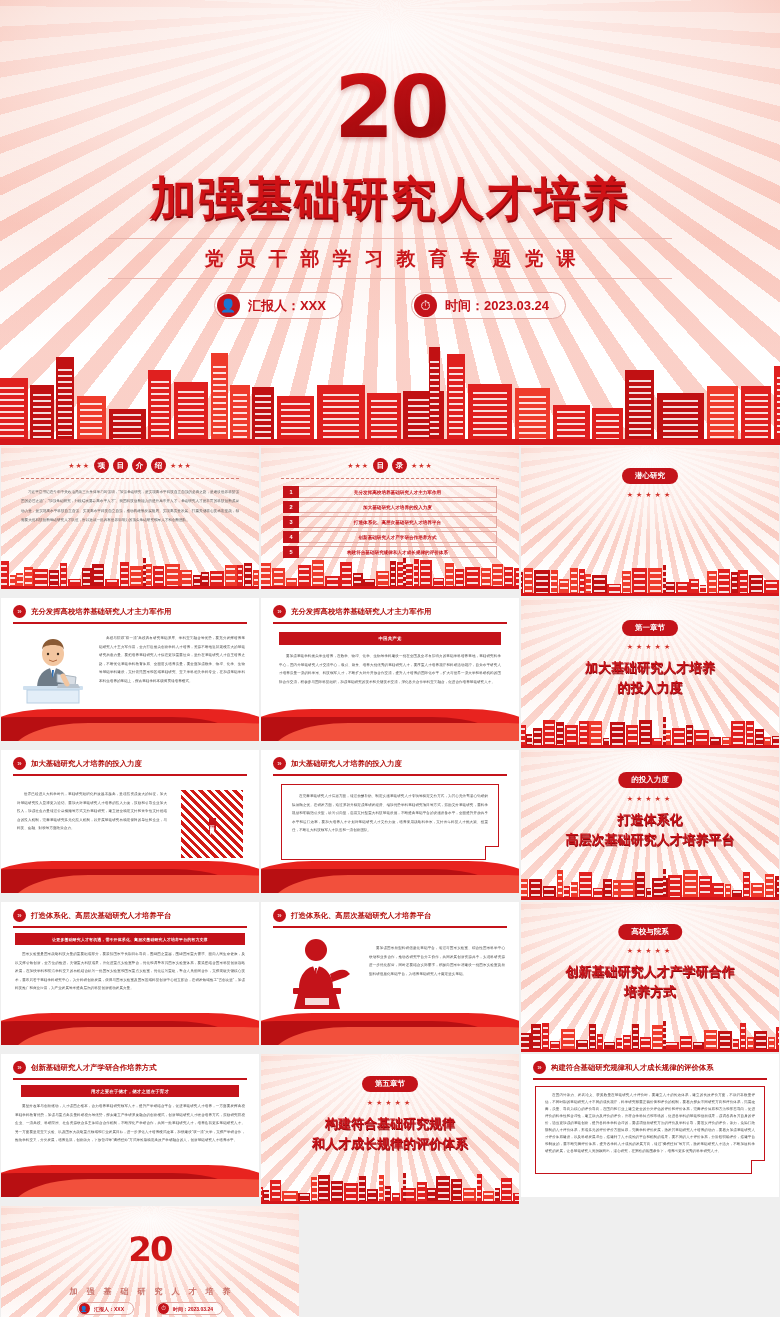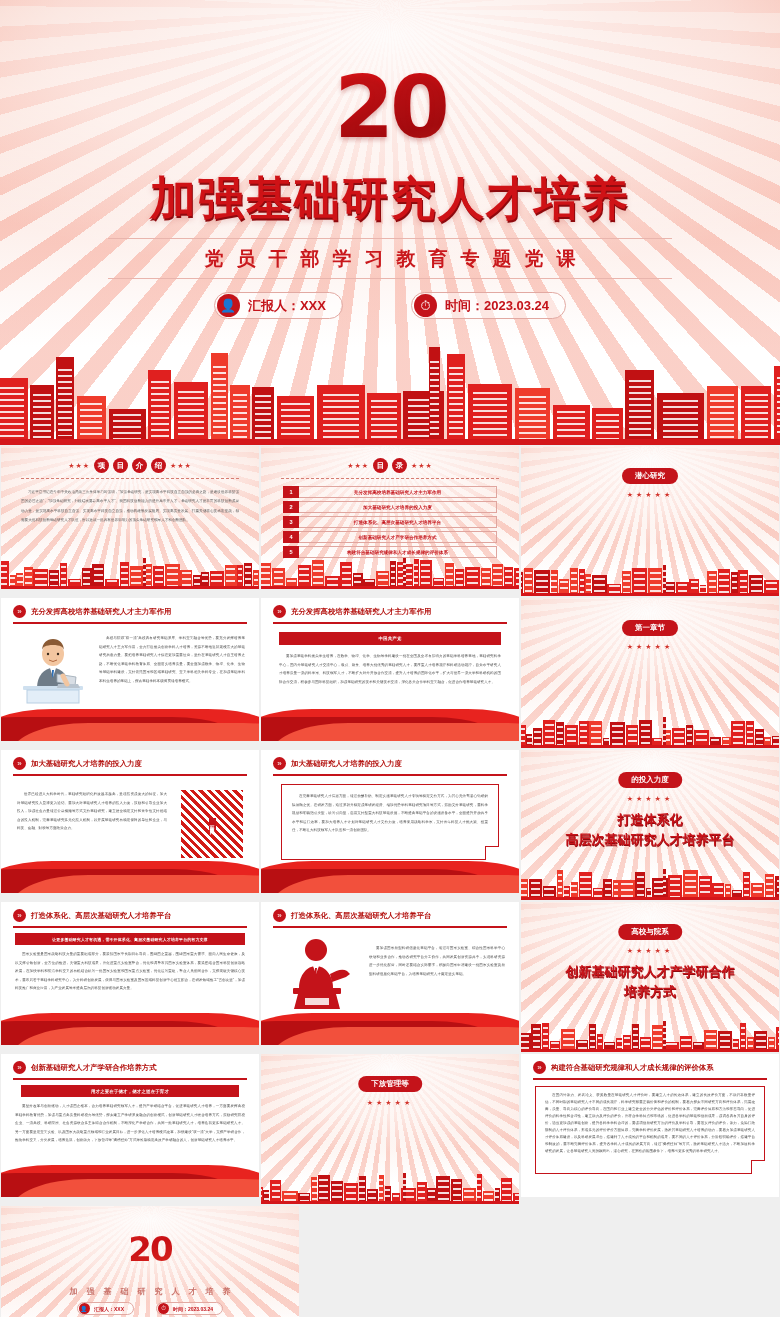--- a/index.html
+++ b/index.html
@@ -447,20 +447,21 @@
             <i></i>
             <i></i>
             <i></i>
           </div>
       </div>
 
       <div class="cell c-chap">
         <div class="raybg sm"></div>
         <div class="chap-badge">第一章节</div>
         <div class="chap-stars">★★★★★</div>
+        <div class="chap-title">加大基础研究人才培养<br>的投入力度</div>
         <div class="sky" style="height:40px">
           <div class="row thumbsky">
               <div class="bld " style="left: -4px; width: 8.6575px; height: 22.7381px;"></div>
               <div class="bld d" style="left: 5.4975px; width: 5.96458px; height: 14.2793px;"></div>
               <div class="bld d" style="left: 12.3021px; width: 9.08069px; height: 19.9399px;"></div>
               <div class="bld " style="left: 22.2228px; width: 11.8808px; height: 27.82px;"></div>
               <div class="bld d" style="left: 34.9436px; width: 8.23999px; height: 26.0195px;"></div>
               <div class="bld " style="left: 44.0236px; width: 13.0332px; height: 23.0385px;"></div>
               <div class="bld " style="left: 57.8968px; width: 9.6354px; height: 27.3769px;"></div>
               <div class="bld l" style="left: 68.3722px; width: 12.9216px; height: 27.1347px;"></div>
@@ -660,22 +661,23 @@
         <div class="body-txt" style="left:14px; right:14px; top:48px;">要坚持改革与创新驱动，人才强国之根本，合力培养基础研究领军人才，提升产学研结合平台，促进基础研究人才培养，一方面要发挥高校基础学科教育优势，加强与重点高质量科研校办等优势，探索建立产学研深度融合的创新模式，创新基础研究人才联合培养方式，鼓励研究院校企业、一流高校、科研院所、社会资源联合多主体综合合作机制，不断深化产学研合作，共同一批基础研究人才，培养造就更多基础研究人才。另一方面要坚定交叉实验、以及国家大战略重点领域和行业发展目标，进一步深化人才培养模式改革，加快建设"双一流"大学，支撑产学研合作，推动学科交叉，分类发展，培养造就，创新能力，下放管理等"揭榜挂帅"方式等长期稳定高效产学研融合的人，创新基础研究人才培养水平。</div>
         <div class="ribbon">
             <i></i>
             <i></i>
             <i></i>
           </div>
       </div>
 
       <div class="cell c-chap">
         <div class="raybg sm"></div>
-        <div class="chap-badge">下放管理等</div>
+        <div class="chap-badge">第五章节</div>
         <div class="chap-stars">★★★★★</div>
+        <div class="chap-title">构建符合基础研究规律<br>和人才成长规律的评价体系</div>
         <div class="sky" style="height:44px">
           <div class="row thumbsky">
               <div class="bld " style="left: -4px; width: 5.59109px; height: 17.4259px;"></div>
               <div class="bld d" style="left: 2.43109px; width: 5.93636px; height: 14.3032px;"></div>
               <div class="bld " style="left: 9.20745px; width: 11.2157px; height: 23.5999px;"></div>
               <div class="bld l" style="left: 21.2631px; width: 15.304px; height: 13.0161px;"></div>
               <div class="bld d" style="left: 37.4071px; width: 12.0764px; height: 11.4517px;"></div>
               <div class="bld l" style="left: 50.3235px; width: 5.90774px; height: 27.4068px;"></div>
               <div class="bld d" style="left: 57.0712px; width: 11.6731px; height: 28.5813px;"></div>
               <div class="bld d" style="left: 69.5843px; width: 12.7476px; height: 23.4753px;"></div>

